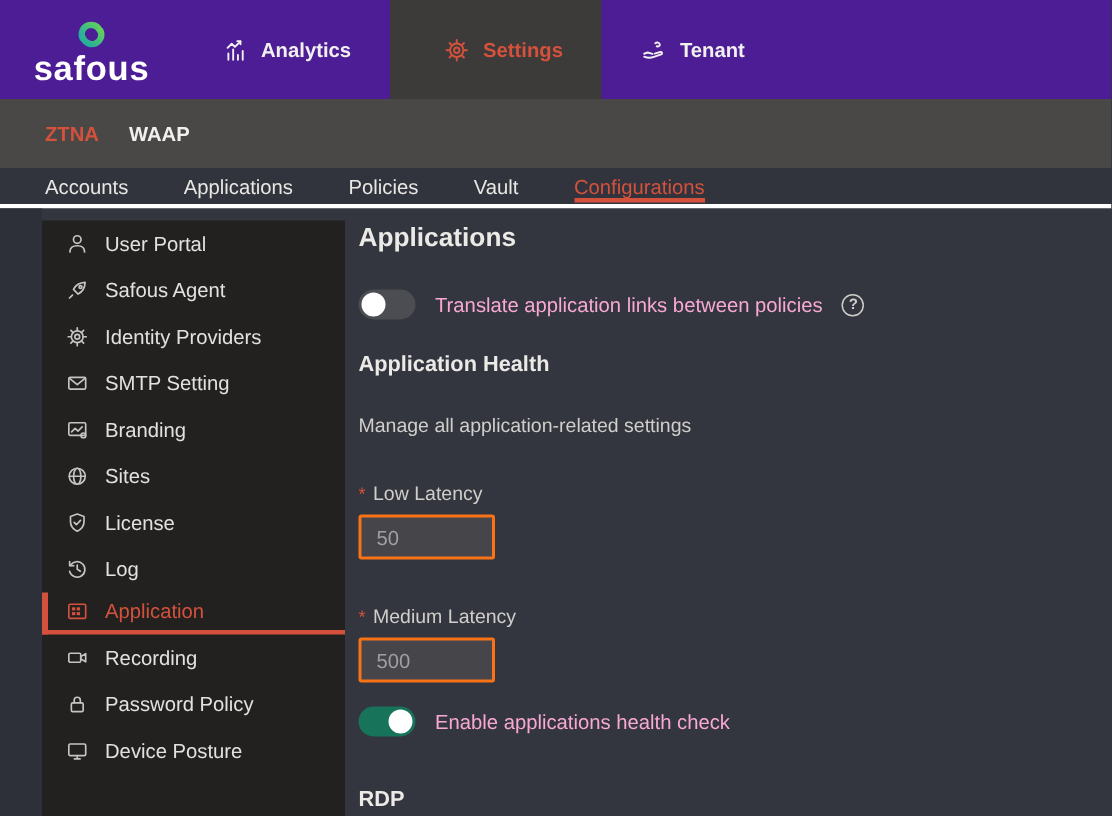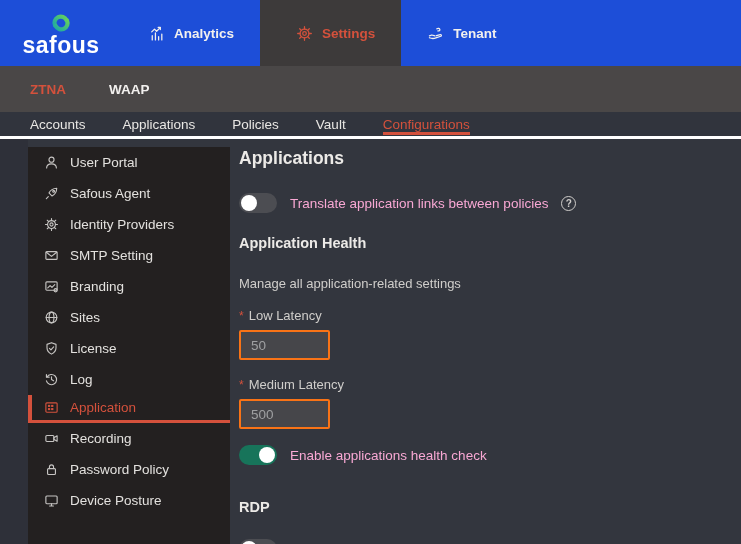--- a/index.html
+++ b/index.html
@@ -1,34 +1,34 @@
 <!DOCTYPE html>
 <html><head>
 <meta charset="utf-8">
 <style>
   * { margin:0; padding:0; box-sizing:border-box; }
   html,body { width:741px; height:544px; overflow:hidden; background:#33363e;
               font-family:"Liberation Sans", sans-serif; }
   .page { position:relative; width:741px; height:544px; overflow:hidden; }
 
   
-  .topbar { height:66px; background:#1d4ed8; display:flex; align-items:stretch; }
+  .topbar { height:66px; background:#4c1d95; display:flex; align-items:stretch; }
   .brand { width:122px; display:flex; flex-direction:column; align-items:center;
            justify-content:center; padding-top:3px; cursor:pointer; }
   .brand-name { color:#ffffff; font-size:23px; font-weight:700; letter-spacing:.5px; line-height:1; margin-top:1px; }
   .top-tab { display:flex; align-items:center; gap:9px; padding:0 26px;
              color:#f2f0ee; font-weight:700; font-size:13.5px; cursor:pointer; }
   .top-tab svg { width:17px; height:17px; stroke:#f2f0ee; fill:none; stroke-width:1.2;
                  stroke-linecap:round; stroke-linejoin:round; }
   .top-tab.active { background:#3d3a3a; color:#d4513c;padding-left:36px; }
   .top-tab.active svg { stroke:#d4513c; }
 
   
   .modulebar { height:46px; background:#4a4747; display:flex; align-items:center;
-               padding-left:30px; gap:43px; }
+               padding-left:30px; gap:20px; }
   .module-item { color:#f2f0ee; font-weight:700; font-size:13.5px; cursor:pointer; }
   .module-item.active { color:#d4513c; }
 
   
   .navbar { height:27px; background:#31343d; border-bottom:3px solid #ffffff;
             display:flex; align-items:center; padding-left:30px; }
   .nav-item { display:flex; align-items:center; margin-right:37px; color:#e9e7e4;
               font-size:13.5px; cursor:pointer; border-bottom:3px solid transparent;
               padding-top:3px; }
   .nav-item.active { color:#d4513c; border-bottom-color:#d4513c; }
@@ -57,21 +57,21 @@
                   position:absolute; top:2px; left:2px; }
   .switch.on { background:#17745a; }
   .switch.on .knob { left:auto; right:2px; }
   .toggle-label { font-size:13.5px; color:#f9a8d4; }
   .help { width:15px; height:15px; border:1.3px solid #cfcdca; border-radius:50%;
           color:#cfcdca; font-size:10px; font-weight:700; display:flex; align-items:center;
           justify-content:center; cursor:pointer; }
   .help::before { content:"?"; }
   .section-title { font-size:14.5px; font-weight:700; color:#eceae7; margin-top:22px; }
   .section-desc { font-size:13px; color:#d0cecb; margin-top:25px; }
-  .field-label { margin-top:17px; font-size:13px; color:#d0cecb; }
+  .field-label { margin-top:30px; font-size:13px; color:#d0cecb; }
   .req { color:#d4513c; margin-right:5px; font-size:12px; }
   .field-input { display:block; margin-top:7px; width:91px; height:30px; background:#46464a;
                  border:2px solid #f97316; border-radius:2px; color:#9fa0a2; font-size:13.5px;
                  padding:0 10px; font-family:"Liberation Sans", sans-serif; }
   .row-health { margin-top:16px; }
   .rdp-title { margin-top:34px; }
   .switch-partial { margin-top:24px; }
 </style>
 </head>
 <body>

